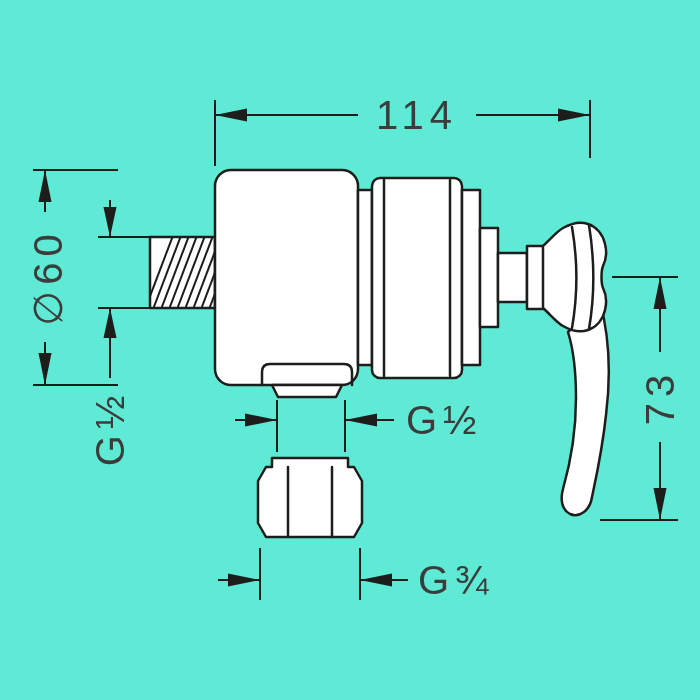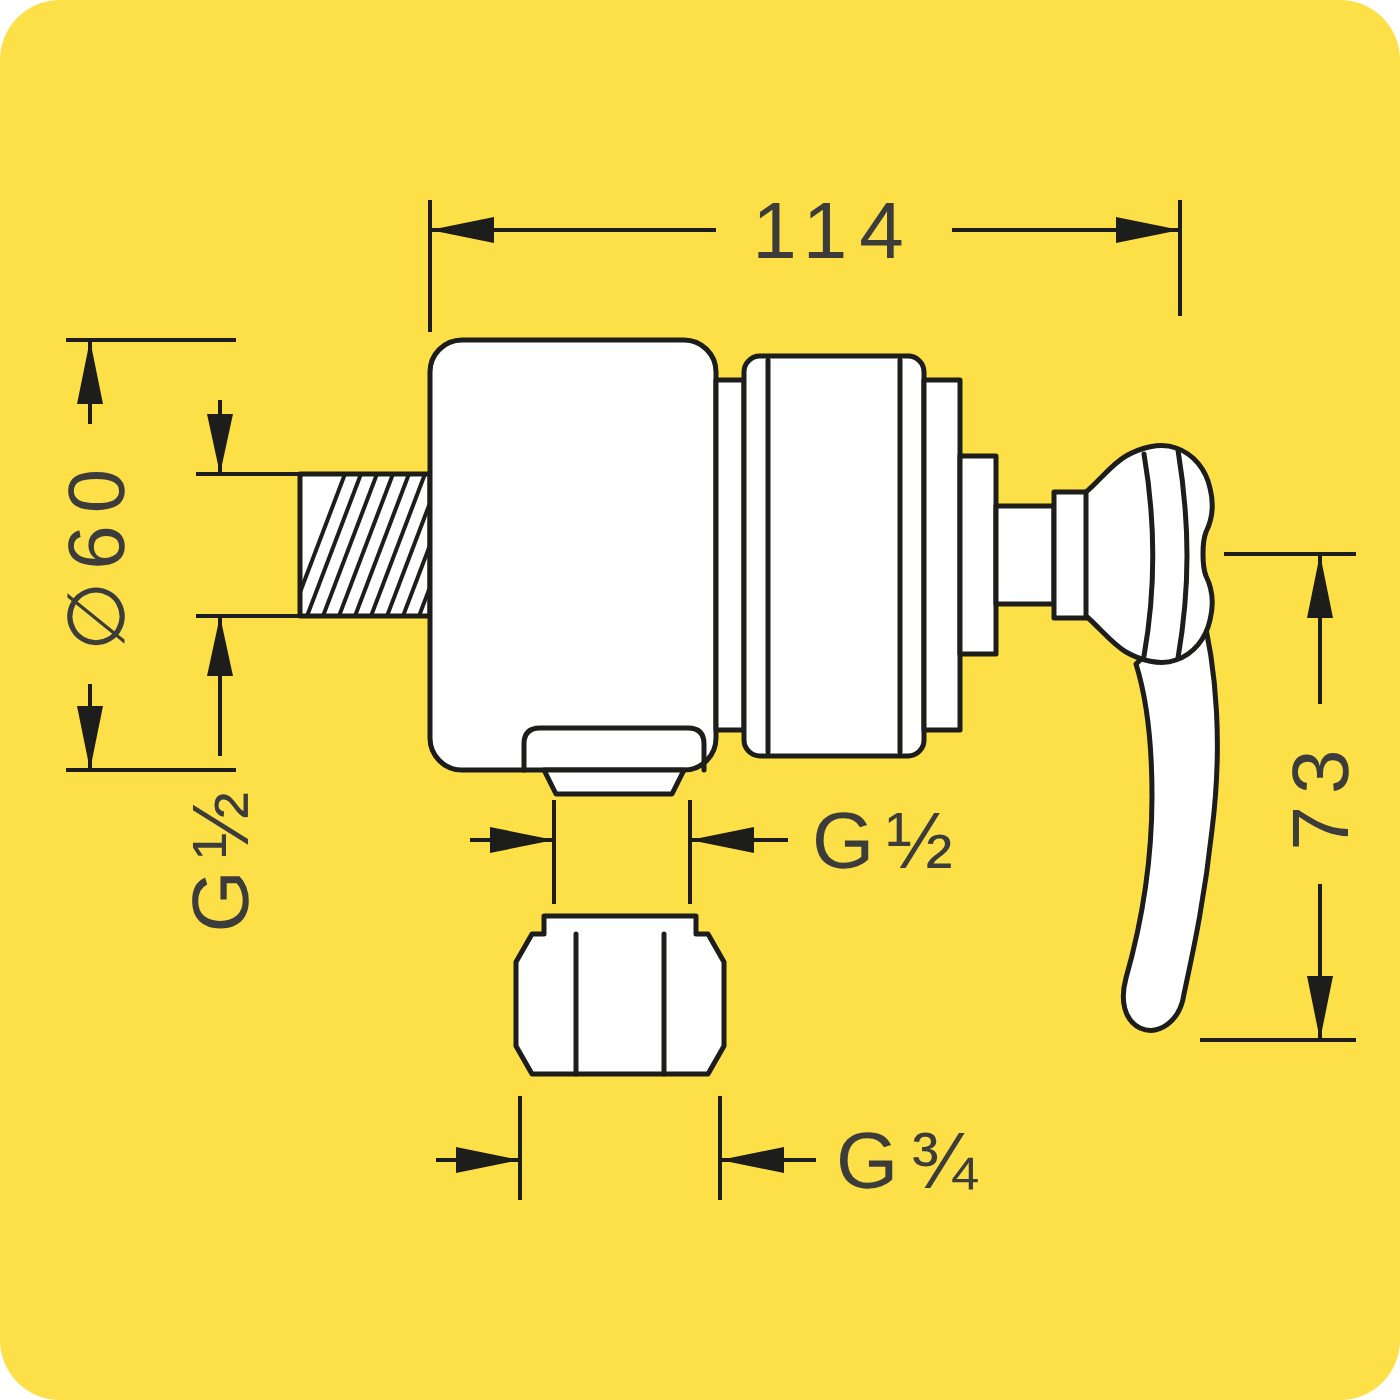--- a/index.html
+++ b/index.html
@@ -1,16 +1,16 @@
 <!DOCTYPE html>
 <html><head>
 <meta charset="utf-8">
 <style>
   html,body{margin:0;padding:0;background:#ffffff;}
-  #canvas{position:relative;width:700px;height:700px;background:#fde047;overflow:hidden;border-radius:30px;}
+  #canvas{position:relative;width:700px;height:700px;background:#5eead4;overflow:hidden;}
   svg{display:block;}
   .part{fill:#ffffff;stroke:#1d1d1b;stroke-width:2.5;stroke-linejoin:round;}
   .partline{fill:none;stroke:#1d1d1b;stroke-width:2.5;stroke-linecap:round;}
   .hatch{fill:none;stroke:#1d1d1b;stroke-width:2;}
   .dim{fill:none;stroke:#1d1d1b;stroke-width:2;}
   .arrow{fill:#1d1d1b;stroke:none;}
   .dimtext{font-family:"Liberation Sans","DejaVu Sans",sans-serif;font-size:40px;fill:#3c3c3b;letter-spacing:6px;}
 </style>
 </head>
 <body>

